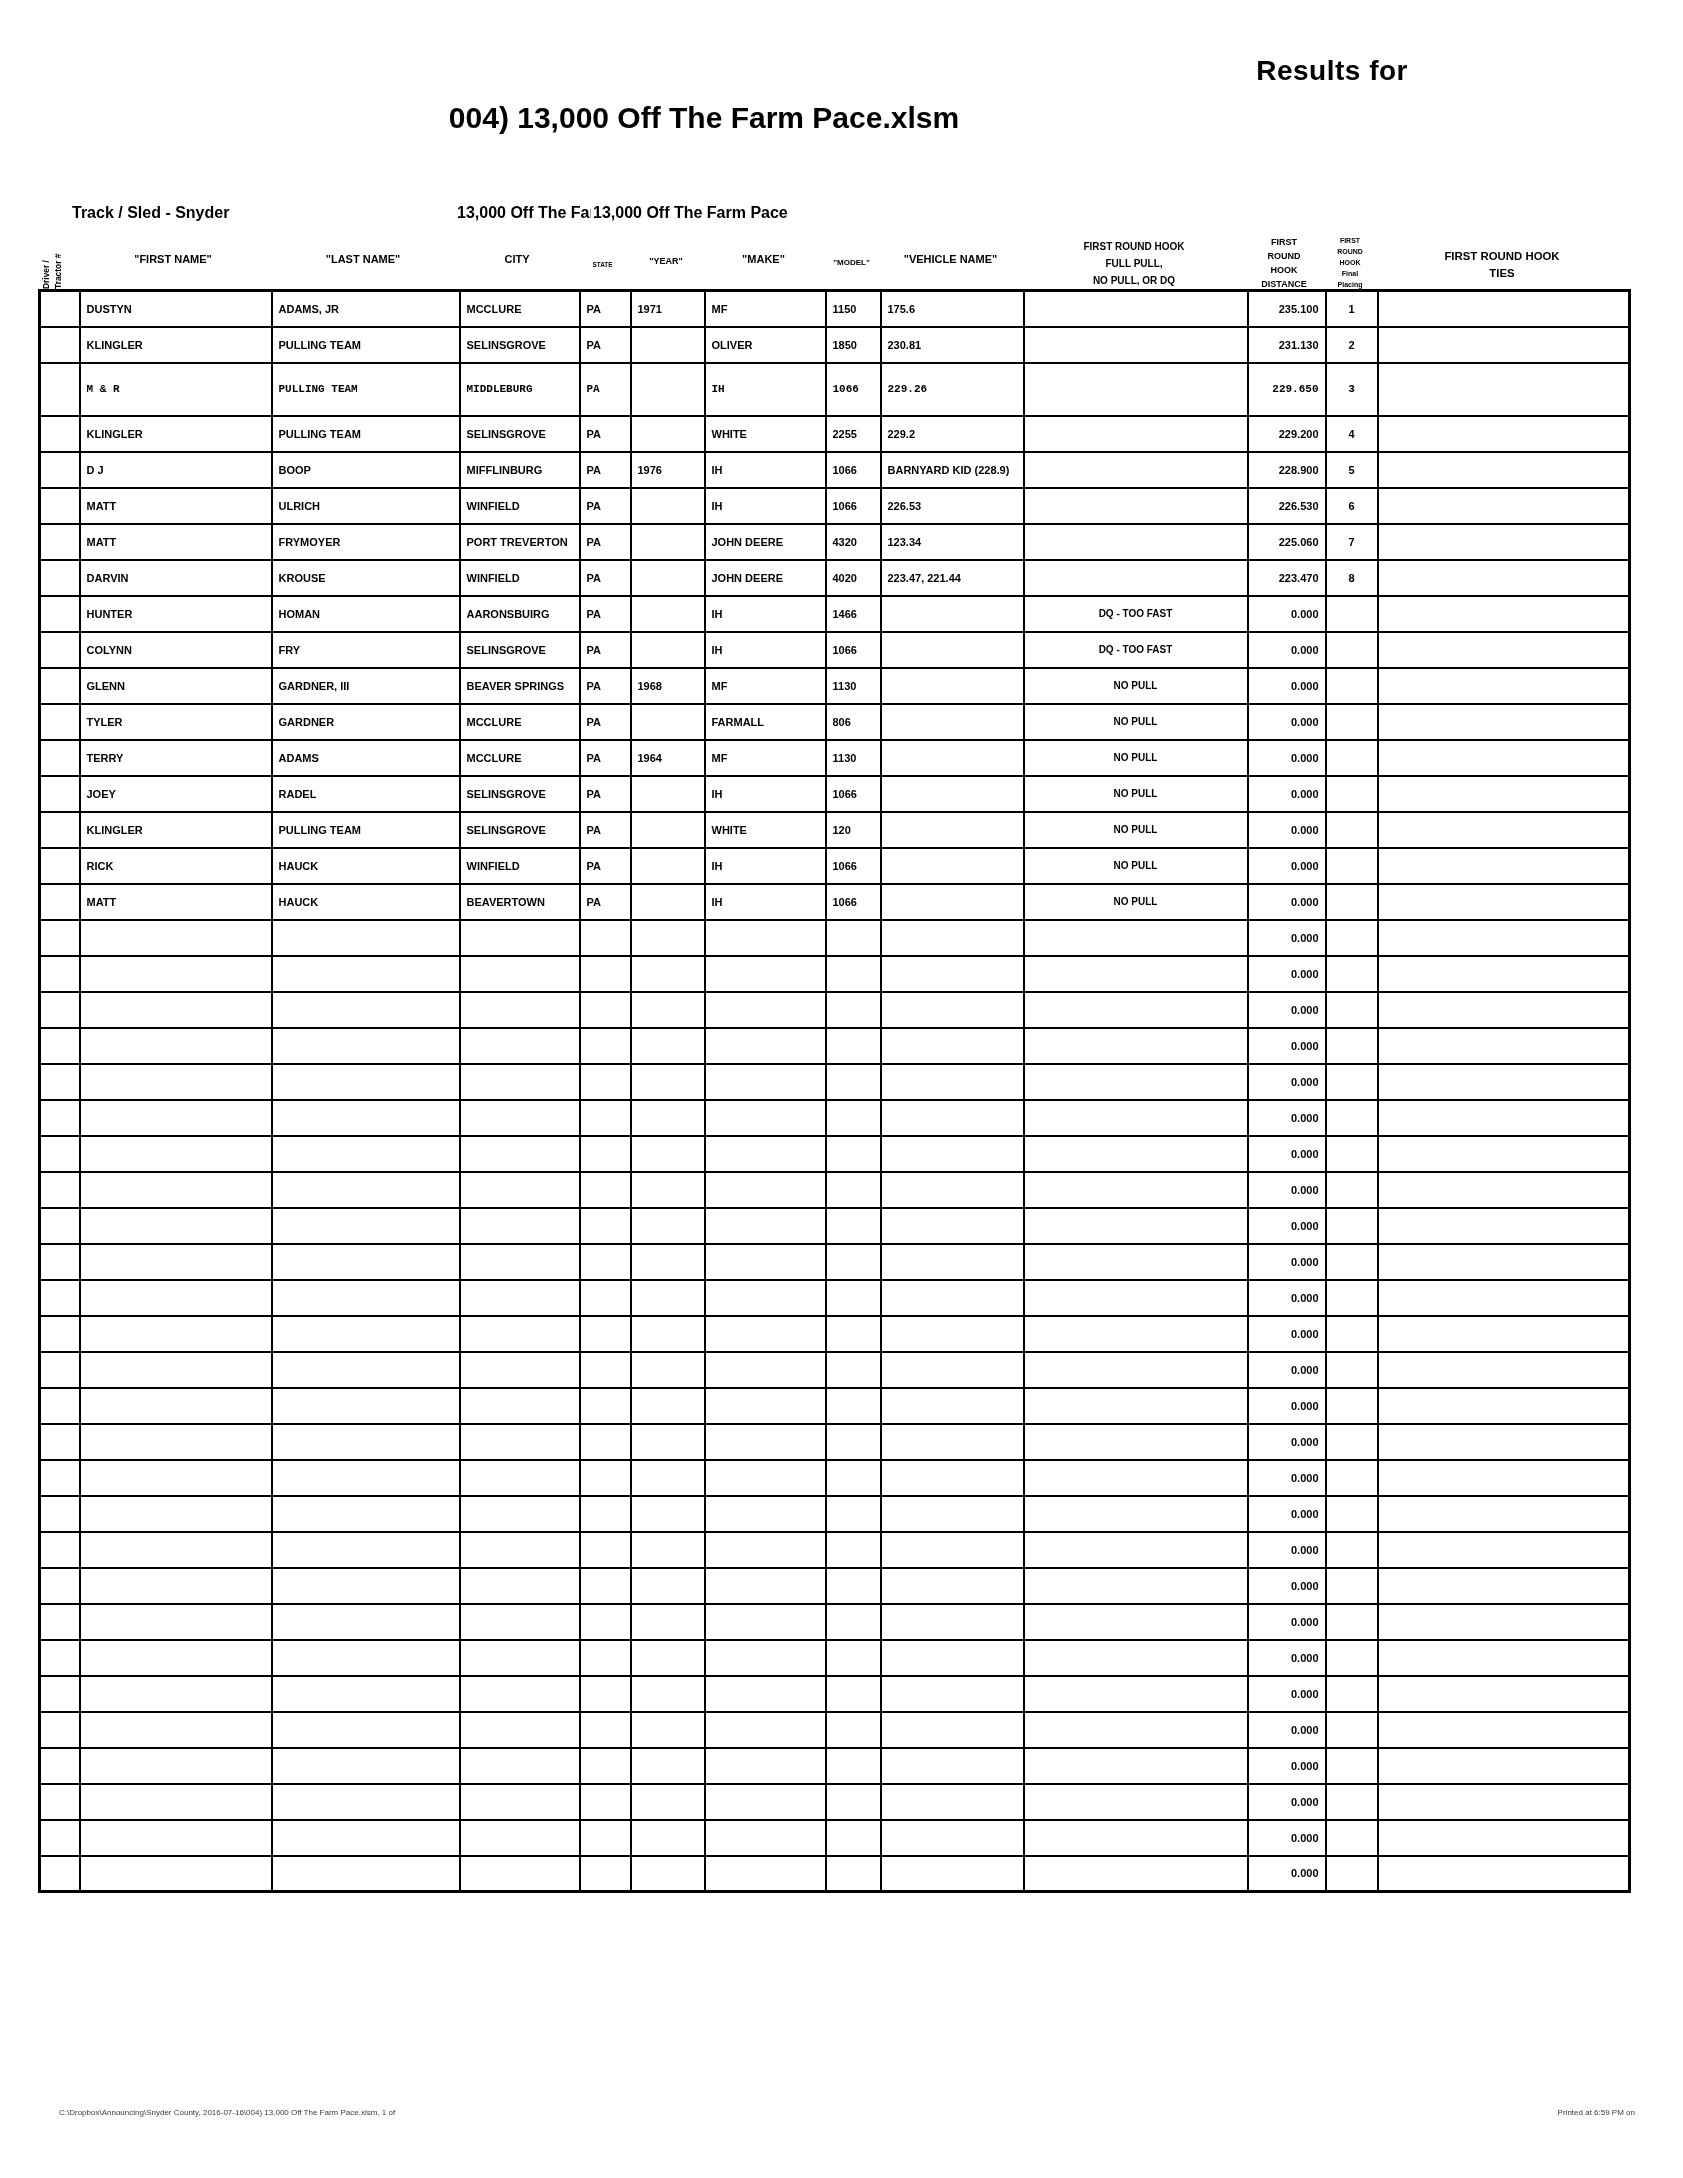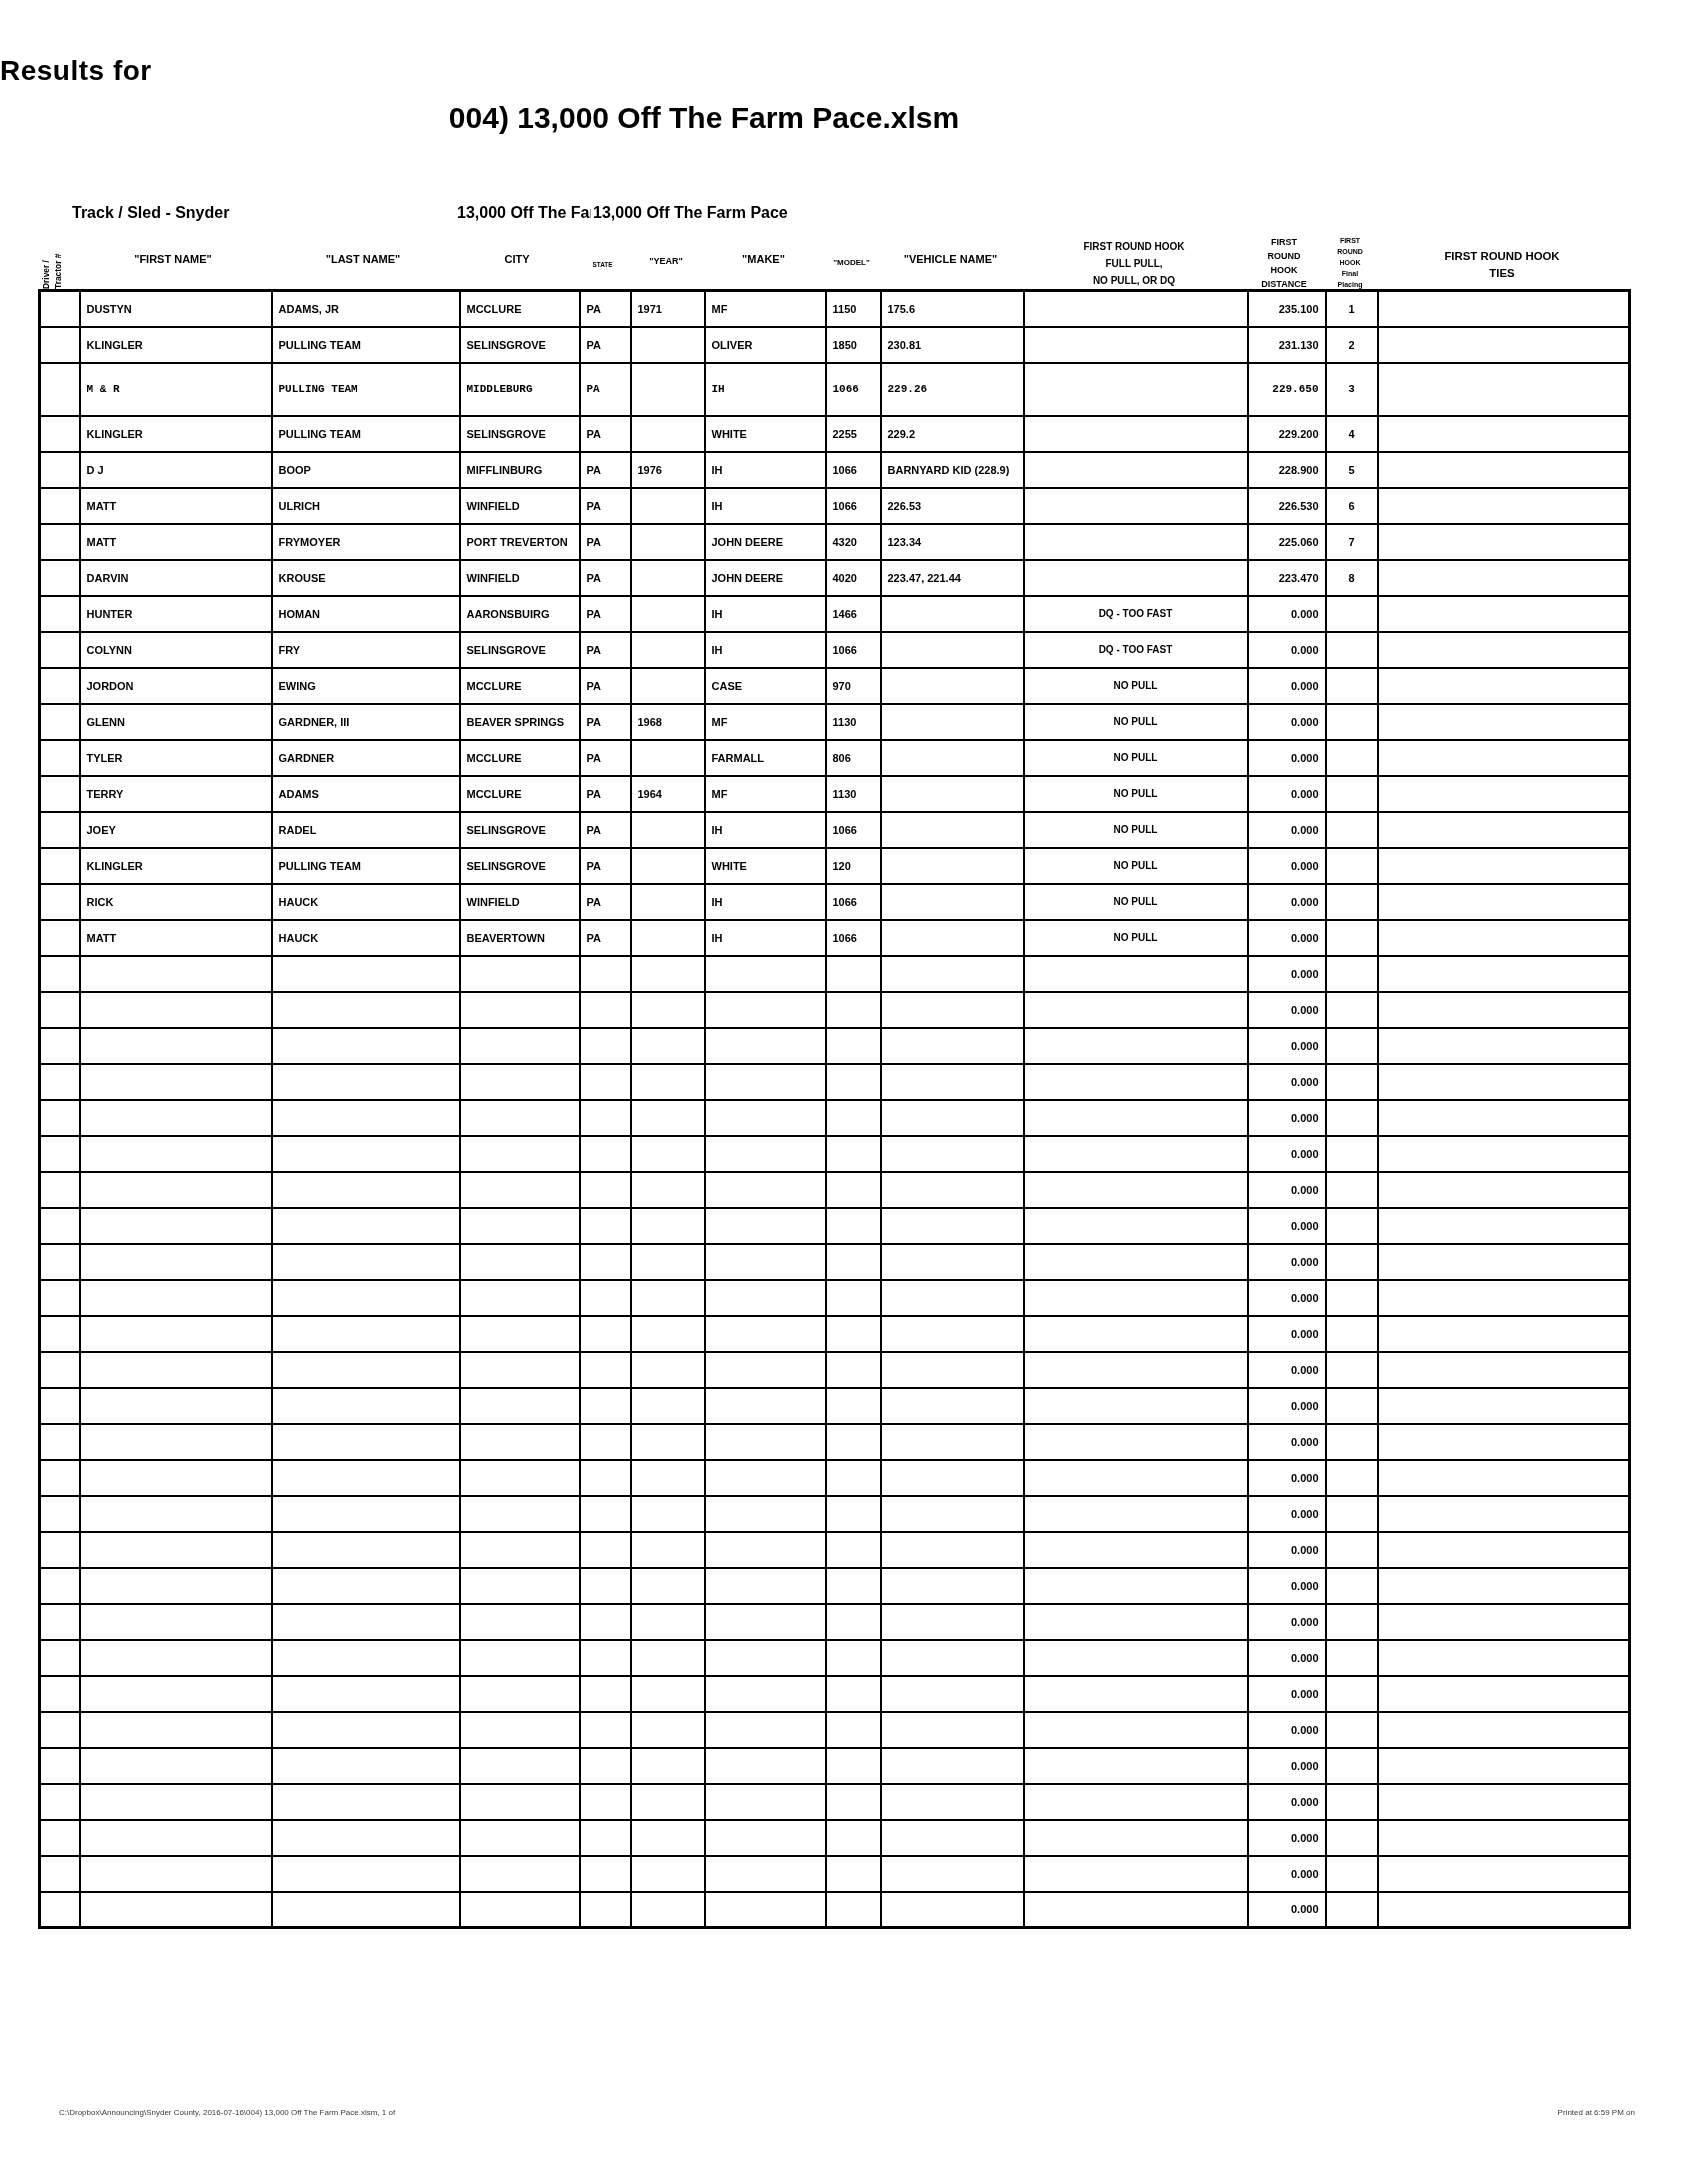--- a/index.html
+++ b/index.html
@@ -1,18 +1,18 @@
 <!DOCTYPE html>
 <html><head>
 <meta charset="utf-8">
 <style>
   html,body{margin:0;padding:0;background:#9a9a9a;}
   .page{position:relative;width:1683px;height:2178px;background:#ffffff;
         font-family:"Liberation Sans",sans-serif;color:#000;font-weight:bold;overflow:hidden;}
-  .t1{position:absolute;top:55px;left:0;width:1408px;text-align:left;font-size:28px;letter-spacing:0.5px;}
+  .t1{position:absolute;top:55px;left:0;width:1408px;text-align:right;font-size:28px;letter-spacing:0.5px;}
   .t2{position:absolute;top:101px;left:0;width:1408px;text-align:center;font-size:30px;}
   .track{position:absolute;top:204px;left:72px;font-size:16px;white-space:nowrap;}
   .classcell{position:absolute;top:204px;font-size:16px;white-space:nowrap;overflow:hidden;}
   .class1{left:457px;width:134px;}
   .class2{left:593px;width:231px;}
   .driverlbl{position:absolute;left:40px;top:220px;height:69px;writing-mode:vertical-rl;
              transform:rotate(180deg);font-size:8.4px;line-height:12px;text-align:left;}
   .colhdr{position:absolute;text-align:center;line-height:13px;}
   .h11{font-size:11px;top:253px;}
   .hstate{font-size:6.4px;top:258px;}
@@ -246,35 +246,20 @@
           <td>IH</td>
           <td>1066</td>
           <td></td>
           <td class="center fp">DQ - TOO FAST</td>
           <td class="right">0.000</td>
           <td class="center"></td>
           <td></td>
         </tr>
         <tr style="height: 36px;">
           <td></td>
-          <td>JORDON</td>
-          <td>EWING</td>
-          <td>MCCLURE</td>
-          <td>PA</td>
-          <td></td>
-          <td>CASE</td>
-          <td>970</td>
-          <td></td>
-          <td class="center fp">NO PULL</td>
-          <td class="right">0.000</td>
-          <td class="center"></td>
-          <td></td>
-        </tr>
-        <tr style="height: 36px;">
-          <td></td>
           <td>GLENN</td>
           <td>GARDNER, III</td>
           <td>BEAVER SPRINGS</td>
           <td>PA</td>
           <td>1968</td>
           <td>MF</td>
           <td>1130</td>
           <td></td>
           <td class="center fp">NO PULL</td>
           <td class="right">0.000</td>

